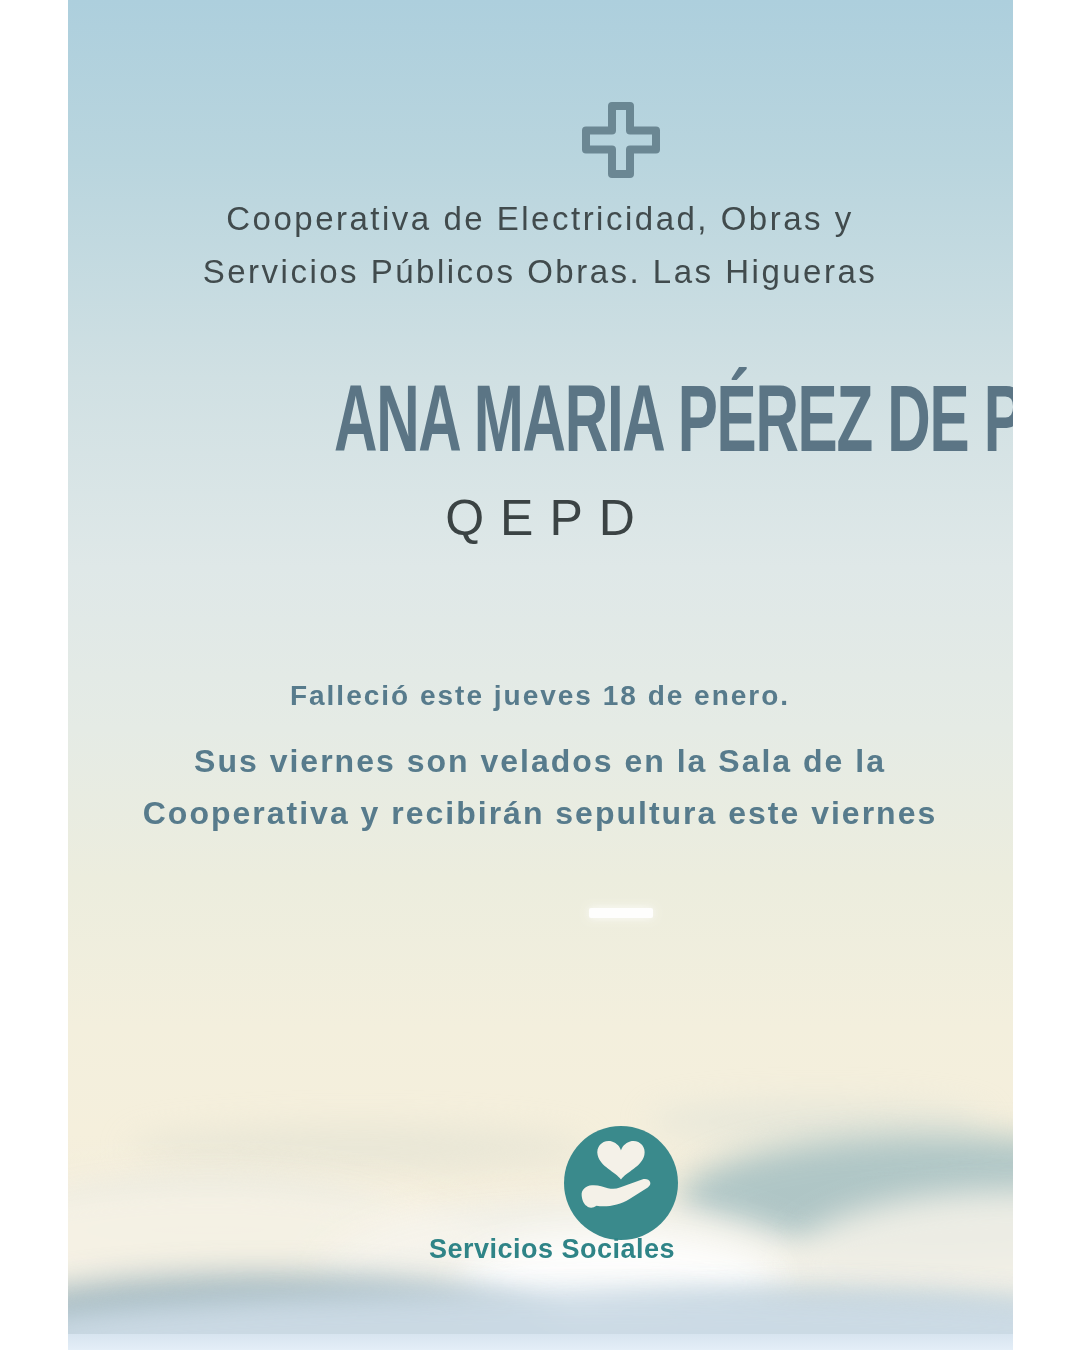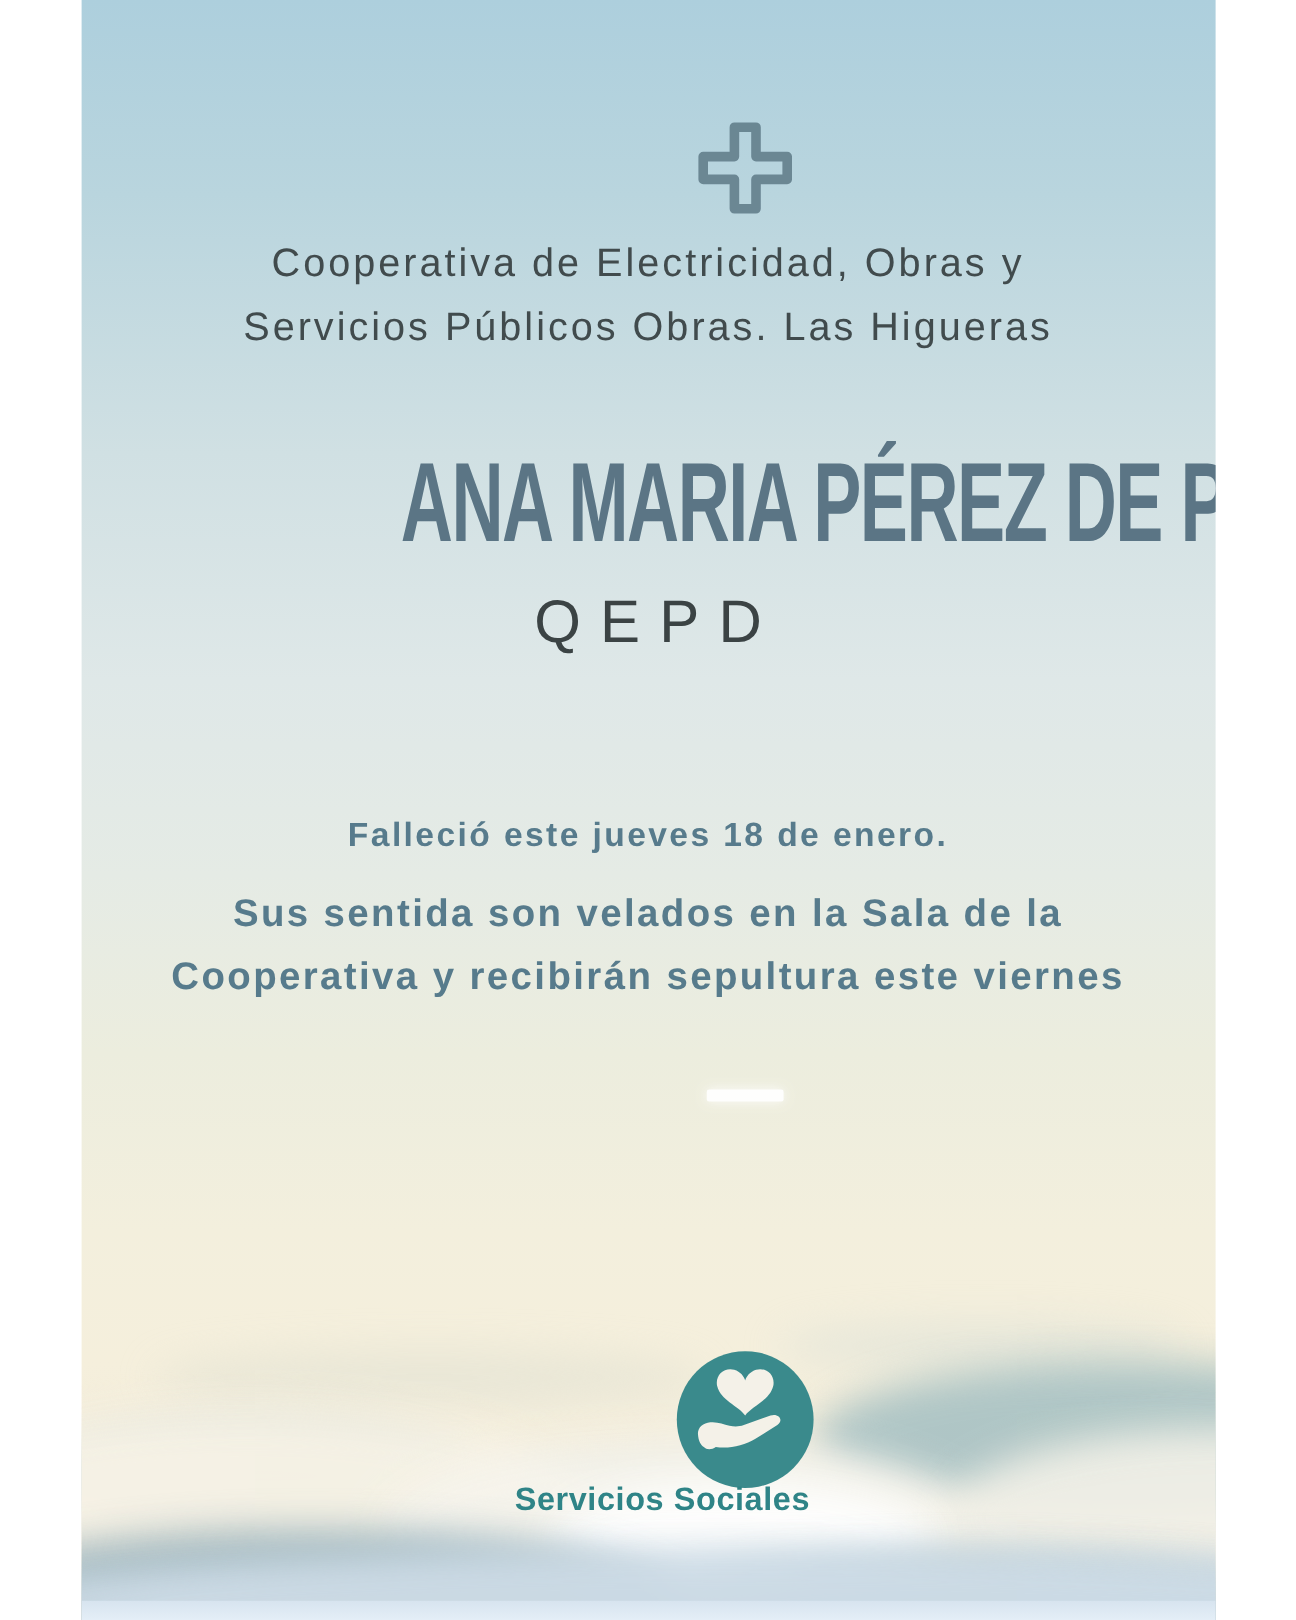--- a/index.html
+++ b/index.html
@@ -135,21 +135,21 @@
 
   <div class="layer name">
     <span class="squeeze">ANA MARIA PÉREZ DE PAULUCCI</span>
   </div>
 
   <div class="layer qepd">QEPD</div>
 
   <div class="layer death">Falleció este jueves 18 de enero.</div>
 
   <div class="layer wake">
-    <div>Sus sentida son velados en la Sala de la</div>
+    <div>Sus viernes son velados en la Sala de la</div>
     <div>Cooperativa y recibirán sepultura este viernes</div>
   </div>
 
   <div class="divider"></div>
 
   <div class="layer condolences">
   </div>
 
   <div class="logo">
     <svg viewBox="0 0 100 100" xmlns="http://www.w3.org/2000/svg">

